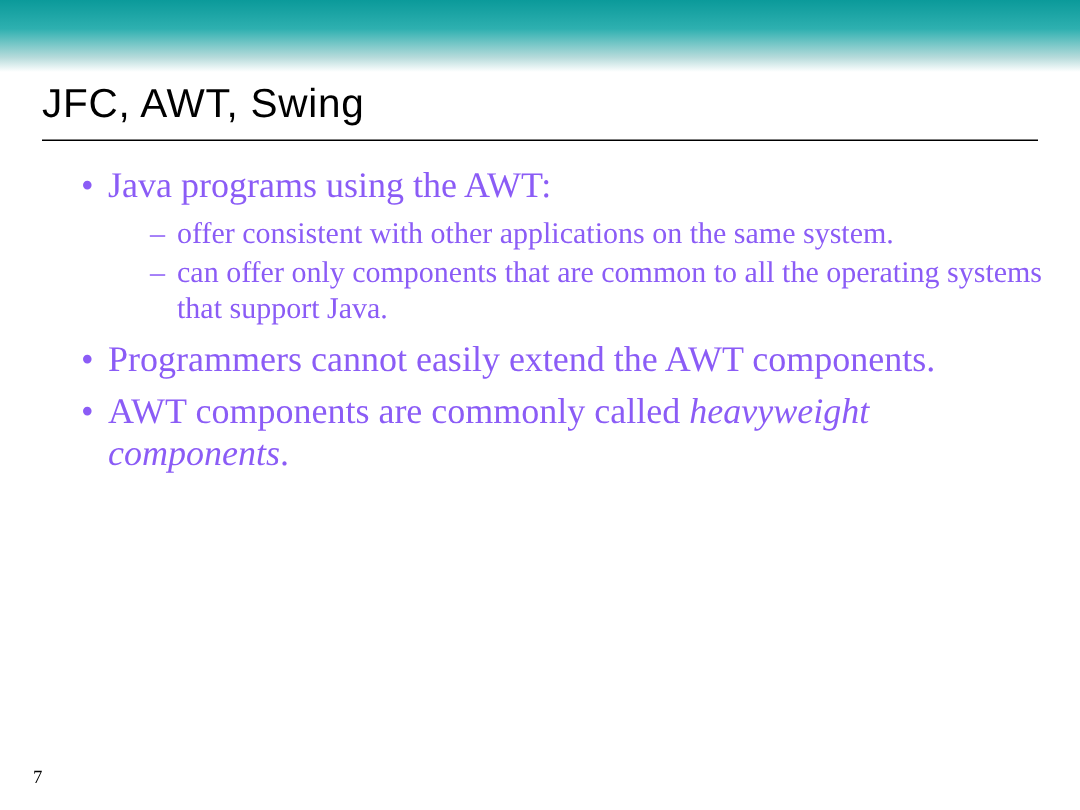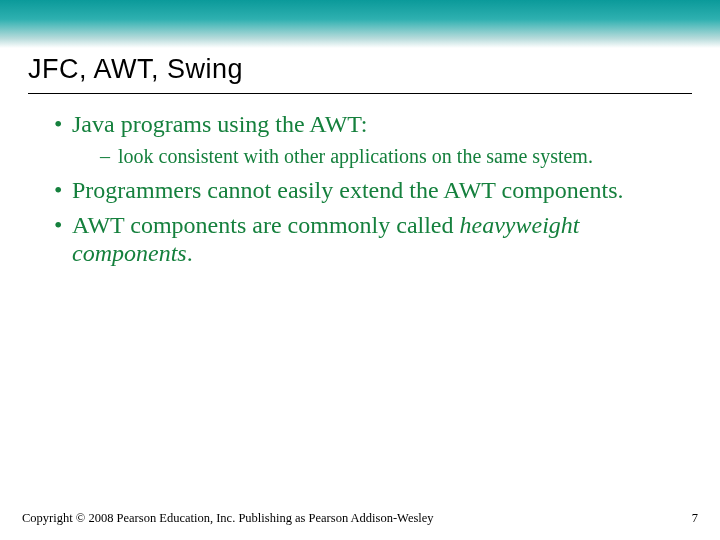--- a/index.html
+++ b/index.html
@@ -23,21 +23,21 @@
     font-weight: 400;
     color: #000;
     letter-spacing: 0.5px;
   }
   .title-underline {
     border-bottom: 1px solid #000;
     margin: 4px 28px 0 28px;
   }
   .content {
     padding: 16px 25px 0 36px;
-    color: #15803d;
+    color: #8b5cf6;
   }
   ul.level1 {
     list-style: none;
     padding-left: 18px;
   }
   ul.level1 > li {
     position: relative;
     font-size: 24px;
     line-height: 1.18;
     margin-bottom: 6px;
@@ -90,26 +90,26 @@
 <div class="title-area">
   <h1 class="slide-title">JFC, AWT, Swing</h1>
 </div>
 <div class="title-underline"></div>
 
 <div class="content">
   <ul class="level1">
     <li>
       <span>Java programs using the AWT:</span>
       <ul class="level2">
-        <li><span>look consistent with other applications on the same system.</span></li>
+        <li><span>offer consistent with other applications on the same system.</span></li>
+        <li><span>can offer only components that are common to all the operating systems that support Java.</span></li>
       </ul>
     </li>
     <li><span>Programmers cannot easily extend the AWT components.</span></li>
     <li>
       <span>AWT components are commonly called </span><span class="italic">heavyweight components</span><span>.</span>
     </li>
   </ul>
 </div>
 
 <div class="footer">
-  <span>Copyright © 2008 Pearson Education, Inc. Publishing as Pearson Addison-Wesley</span>
   <span>7</span>
 </div>
 
 </body></html>

